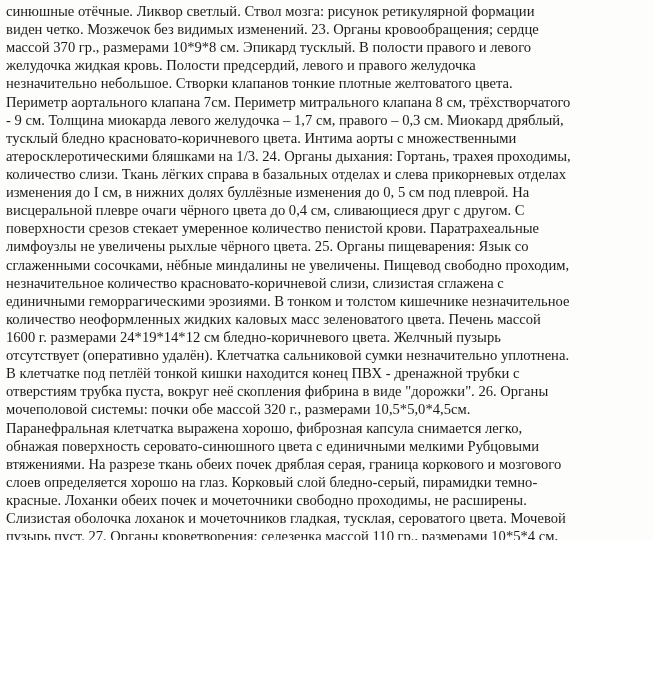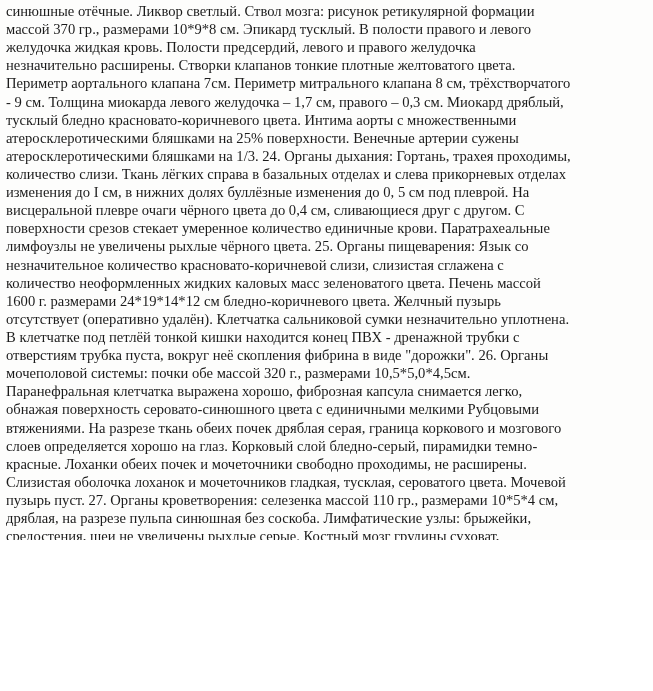--- a/index.html
+++ b/index.html
@@ -70,34 +70,36 @@
     box-shadow: 1px 1px 1px rgba(0,0,0,0.25);
   }
 </style>
 </head>
 <body>
 
 <div class="page">
 
   <div class="textblock">
     <div class="line">синюшные отёчные. Ликвор светлый. Ствол мозга: рисунок ретикулярной формации</div>
+    <div class="line">виден четко. Мозжечок без видимых изменений. 23. Органы кровообращения; сердце</div>
     <div class="line">массой 370 гр., размерами 10*9*8 см. Эпикард тусклый. В полости правого и левого</div>
     <div class="line">желудочка жидкая кровь. Полости предсердий, левого и правого желудочка</div>
-    <div class="line">незначительно расширены. Створки клапанов тонкие плотные желтоватого цвета.</div>
+    <div class="line">незначительно небольшое. Створки клапанов тонкие плотные желтоватого цвета.</div>
     <div class="line">Периметр аортального клапана 7см. Периметр митрального клапана 8 см, трёхстворчатого</div>
     <div class="line">- 9 см. Толщина миокарда левого желудочка – 1,7 см, правого – 0,3 см. Миокард дряблый,</div>
     <div class="line">тусклый бледно красновато-коричневого цвета. Интима аорты с множественными</div>
-    <div class="line">атеросклеротическими бляшками на 25% поверхности. Венечные артерии сужены</div>
     <div class="line">атеросклеротическими бляшками на 1/3. 24. Органы дыхания: Гортань, трахея проходимы,</div>
     <div class="line">количество слизи. Ткань лёгких справа в базальных отделах и слева прикорневых отделах</div>
     <div class="line">изменения до I см, в нижних долях буллёзные изменения до 0, 5 см под плеврой. На</div>
     <div class="line">висцеральной плевре очаги чёрного цвета до 0,4 см, сливающиеся друг с другом. С</div>
-    <div class="line">поверхности срезов стекает умеренное количество единичные крови. Паратрахеальные</div>
+    <div class="line">поверхности срезов стекает умеренное количество пенистой крови. Паратрахеальные</div>
     <div class="line">лимфоузлы не увеличены рыхлые чёрного цвета. 25. Органы пищеварения: Язык со</div>
+    <div class="line">сглаженными сосочками, нёбные миндалины не увеличены. Пищевод свободно проходим,</div>
     <div class="line">незначительное количество красновато-коричневой слизи, слизистая сглажена с</div>
+    <div class="line">единичными геморрагическими эрозиями. В тонком и толстом кишечнике незначительное</div>
     <div class="line">количество неоформленных жидких каловых масс зеленоватого цвета. Печень массой</div>
     <div class="line">1600 г. размерами 24*19*14*12 см бледно-коричневого цвета. Желчный пузырь</div>
     <div class="line">отсутствует (оперативно удалён). Клетчатка сальниковой сумки незначительно уплотнена.</div>
     <div class="line">В клетчатке под петлёй тонкой кишки находится конец ПВХ - дренажной трубки с</div>
     <div class="line">отверстиям трубка пуста, вокруг неё скопления фибрина в виде "дорожки". 26. Органы</div>
     <div class="line">мочеполовой системы: почки обе массой 320 г., размерами 10,5*5,0*4,5см.</div>
     <div class="line">Паранефральная клетчатка выражена хорошо, фиброзная капсула снимается легко,</div>
     <div class="line">обнажая поверхность серовато-синюшного цвета с единичными мелкими Рубцовыми</div>
     <div class="line">втяжениями. На разрезе ткань обеих почек дряблая серая, граница коркового и мозгового</div>
     <div class="line">слоев определяется хорошо на глаз. Корковый слой бледно-серый, пирамидки темно-</div>

